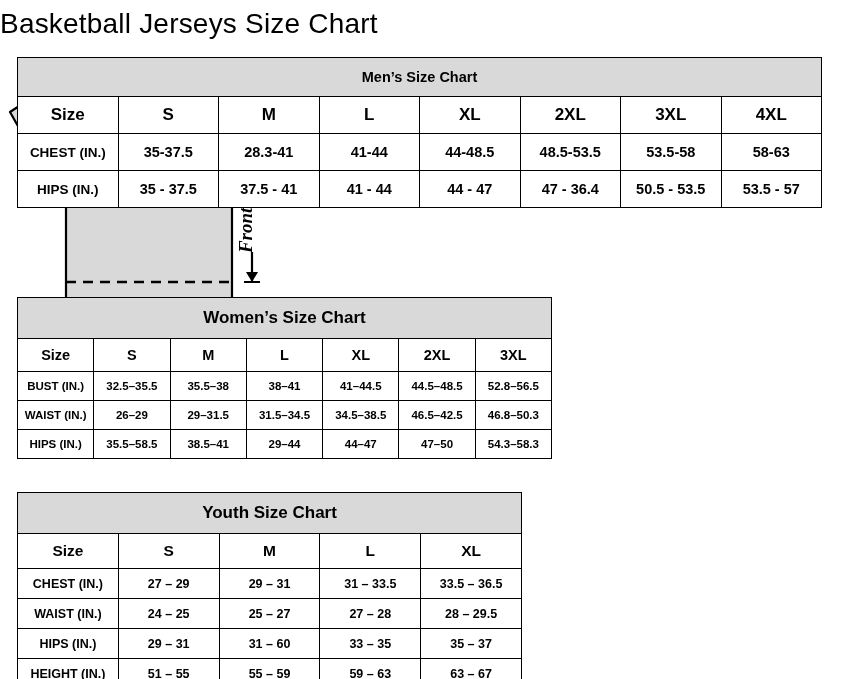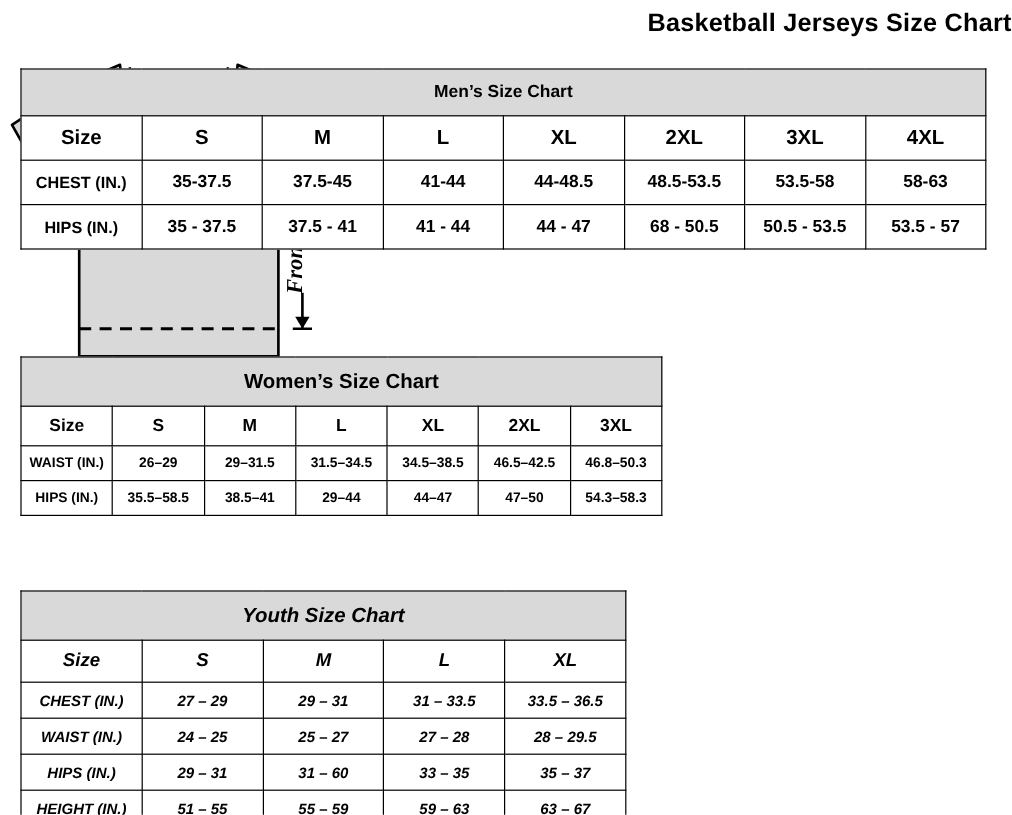--- a/index.html
+++ b/index.html
@@ -9,23 +9,23 @@
   body {
     width: 843px;
     height: 679px;
     background: #ffffff;
     font-family: "Liberation Sans", sans-serif;
     color: #000000;
     position: relative;
     overflow: hidden;
   }
   #page-title {
-    text-align: right;
-    font-size: 21px;
-    font-weight: bold;
+    text-align: left;
+    font-size: 28px;
+    font-weight: normal;
     margin: 8px 0 10px 0;
     letter-spacing: 0.2px;
   }
   .chart-wrap {
     position: absolute;
   }
   table.size-table {
     border-collapse: collapse;
     table-layout: fixed;
     background: #ffffff;
@@ -59,21 +59,21 @@
   #womens-table { width: 535px; }
   #womens-table .caption-cell { height: 38px; font-size: 17px; }
   #womens-table td { height: 26px; font-size: 11.5px; text-align: center; }
   #womens-table .col-label { width: 80px; }
   #womens-table .hdr-cell { font-size: 14.5px; height: 30px; }
 
   
   #youth-wrap { left: 17px; top: 492px; }
   #youth-table { width: 505px; }
   #youth-table .caption-cell { height: 38px; font-size: 17px; }
-  #youth-table td { height: 27px; font-size: 12.5px; font-style: italic; }
+  #youth-table td { height: 27px; font-size: 12.5px; }
   #youth-table .col-label { width: 115px; font-size: 12.5px; }
   #youth-table .hdr-cell { font-size: 15.5px; height: 32px; }
 
   
   #shirt-wrap {
     left: 540px;
     top: 355px;
     width: 295px;
     height: 310px;
   }
@@ -104,34 +104,34 @@
           <td class="hdr-cell">M</td>
           <td class="hdr-cell">L</td>
           <td class="hdr-cell">XL</td>
           <td class="hdr-cell">2XL</td>
           <td class="hdr-cell">3XL</td>
           <td class="hdr-cell">4XL</td>
         </tr>
         <tr>
           <td class="col-label">CHEST (IN.)</td>
           <td>35-37.5</td>
-          <td>37.5-45</td>
+          <td>28.3-41</td>
           <td>41-44</td>
           <td>44-48.5</td>
           <td>48.5-53.5</td>
           <td>53.5-58</td>
           <td>58-63</td>
         </tr>
         <tr>
           <td class="col-label">HIPS (IN.)</td>
           <td>35 - 37.5</td>
           <td>37.5 - 41</td>
           <td>41 - 44</td>
           <td>44 - 47</td>
-          <td>68 - 50.5</td>
+          <td>47 - 36.4</td>
           <td>50.5 - 53.5</td>
           <td>53.5 - 57</td>
         </tr>
       </tbody>
   </table>
 </div>
 
 <div class="chart-wrap" id="womens-wrap">
   <table class="size-table" id="womens-table">
     <tbody id="womens-body">
@@ -139,20 +139,29 @@
           <td class="caption-cell" colspan="7">Women’s Size Chart</td>
         </tr>
         <tr>
           <td class="hdr-cell col-label">Size</td>
           <td class="hdr-cell">S</td>
           <td class="hdr-cell">M</td>
           <td class="hdr-cell">L</td>
           <td class="hdr-cell">XL</td>
           <td class="hdr-cell">2XL</td>
           <td class="hdr-cell">3XL</td>
+        </tr>
+        <tr>
+          <td class="col-label">BUST (IN.)</td>
+          <td>32.5–35.5</td>
+          <td>35.5–38</td>
+          <td>38–41</td>
+          <td>41–44.5</td>
+          <td>44.5–48.5</td>
+          <td>52.8–56.5</td>
         </tr>
         <tr>
           <td class="col-label">WAIST (IN.)</td>
           <td>26–29</td>
           <td>29–31.5</td>
           <td>31.5–34.5</td>
           <td>34.5–38.5</td>
           <td>46.5–42.5</td>
           <td>46.8–50.3</td>
         </tr>

